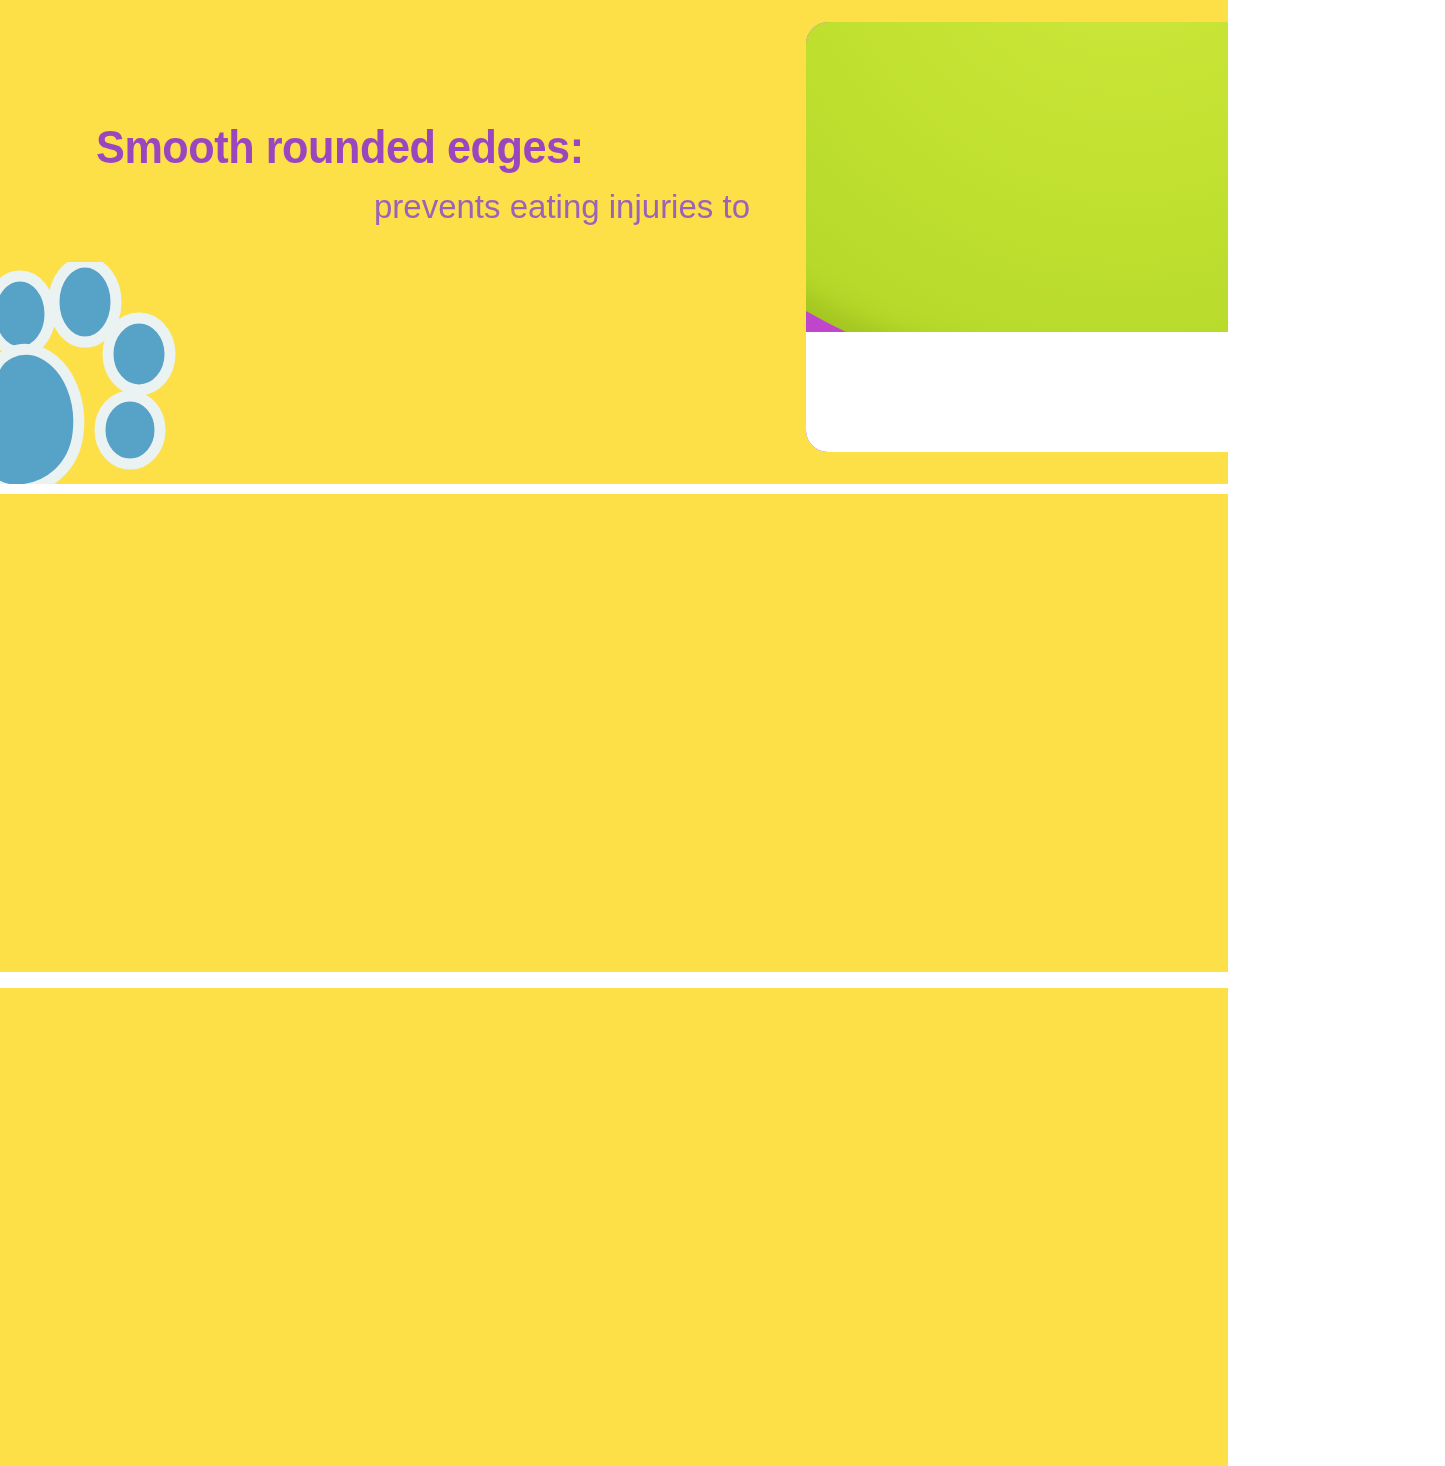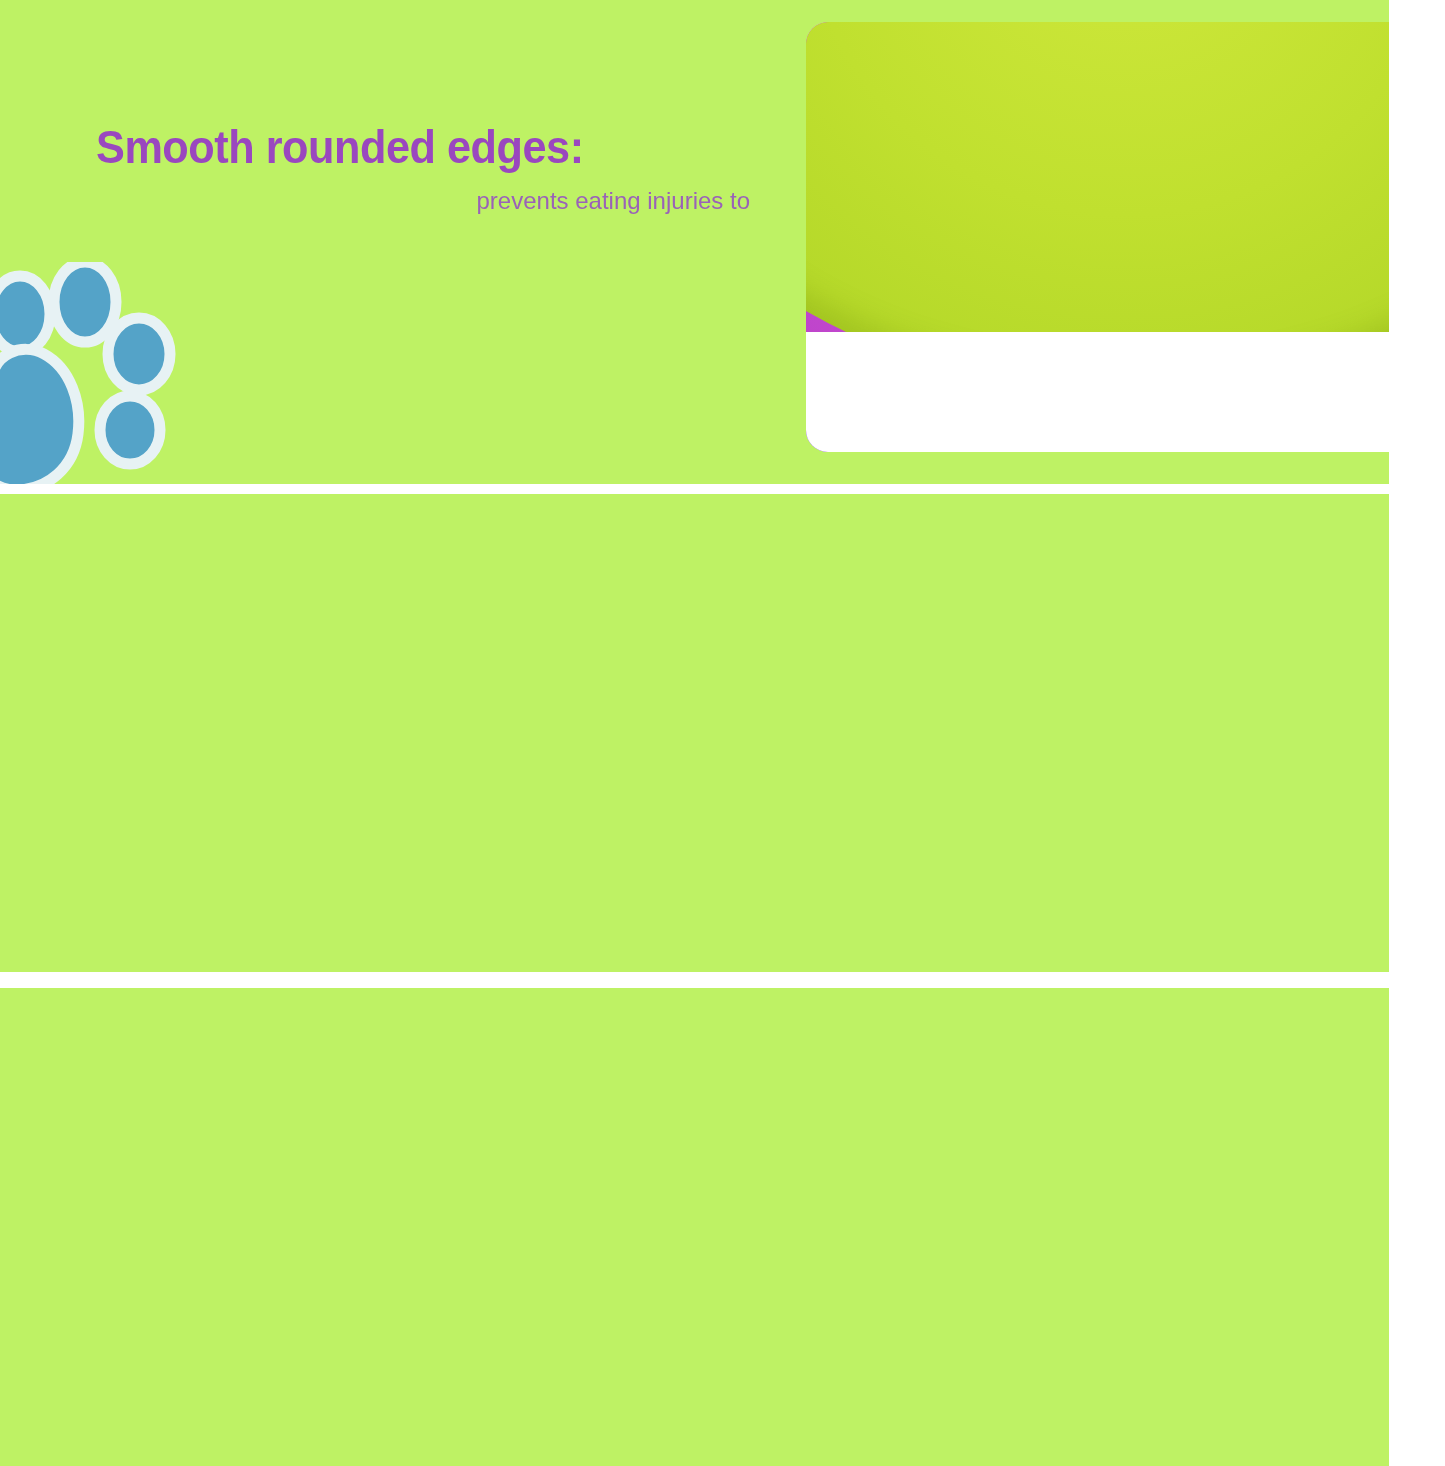--- a/index.html
+++ b/index.html
@@ -8,22 +8,22 @@
     background:#ffffff;
     font-family:"Liberation Sans", sans-serif;
     overflow:hidden;
     position:relative;
   }
   .page{position:absolute;inset:0;background:#ffffff;}
 
   
   .panel{
     position:absolute;
-    left:0;width:1389px;
-    background:#bef264;
+    left:0;width:1228px;
+    background:#fde047;
     overflow:hidden;
   }
   #panel-1{top:0;height:484px;}
   #panel-2{top:494px;height:478px;}
   #panel-3{top:988px;height:478px;}
 
   
   .textblock{position:absolute;}
   .headline{
     font-family:"Liberation Sans", sans-serif;
@@ -34,21 +34,21 @@
     letter-spacing:-0.5px;
     transform:scaleX(.92);
     transform-origin:left center;
     white-space:nowrap;
     margin:0 0 14px 0;
   }
   .body{
     font-family:"Liberation Sans", sans-serif;
     font-weight:normal;
     color:#9a62b8;
-    font-size:24px;
+    font-size:33px;
     line-height:1.33;
     margin:0;
   }
 
   #tb-1{left:96px;top:122px;width:660px;text-align:right;}
   #tb-1 .headline{text-align:left;font-size:47px;}
   #tb-1 .body{text-align:right;padding-right:6px;}
 
   
   .photo{

